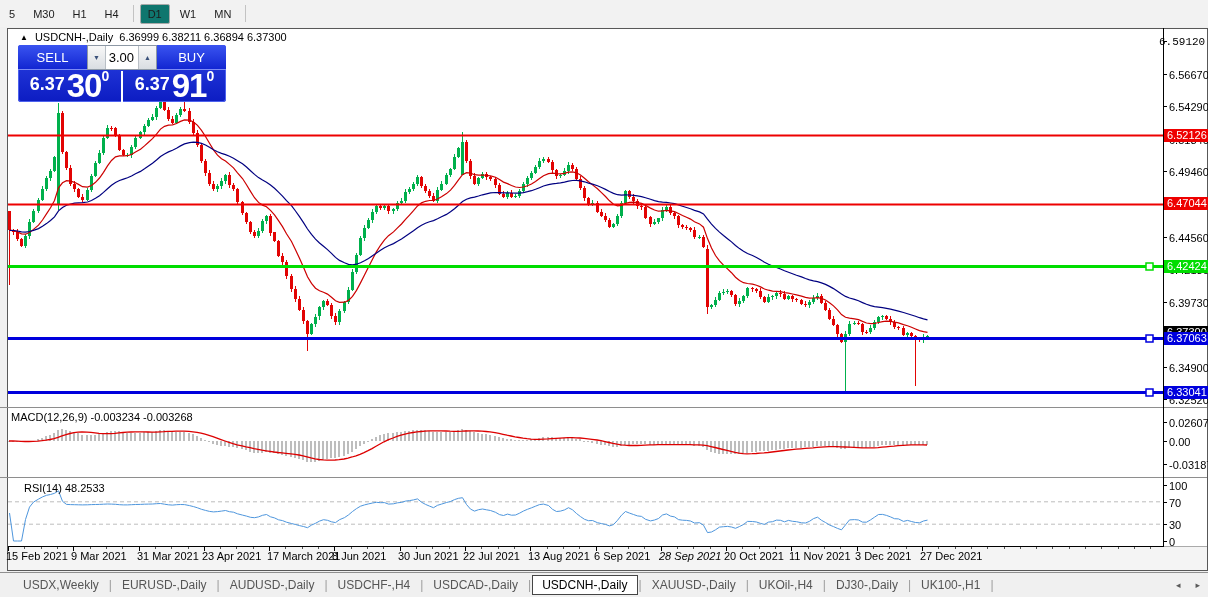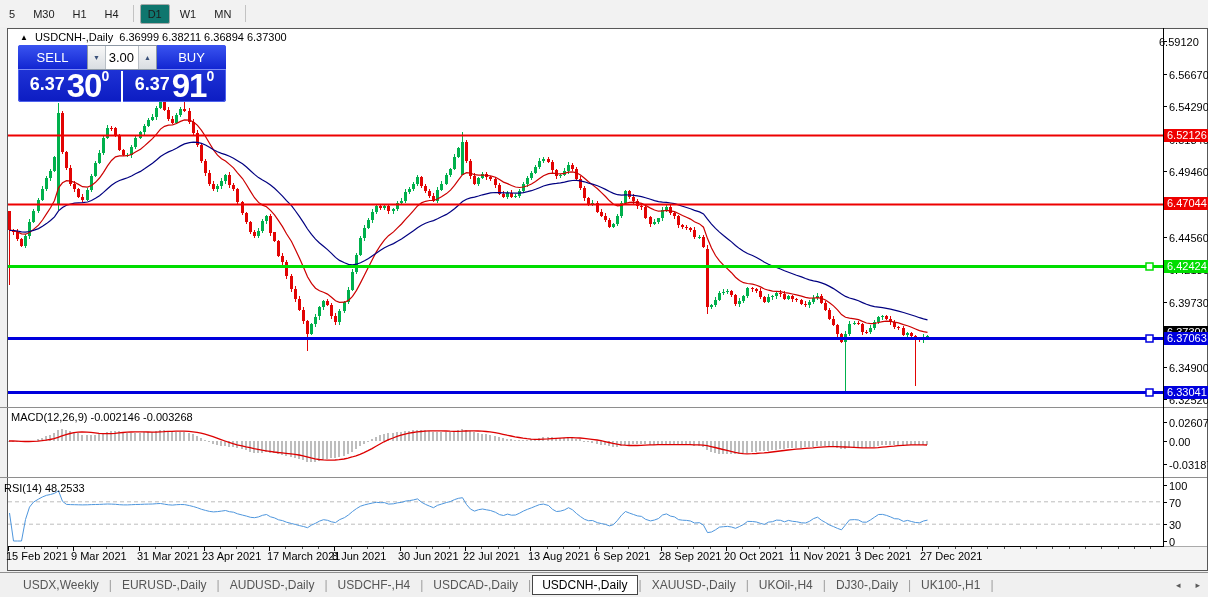--- a/index.html
+++ b/index.html
@@ -916,23 +916,23 @@
       </div>
       <div class="tp-div"></div>
       <div class="tp-half">
         <span class="px-small">6.37</span>
         <span class="px-big">91</span>
         <span class="px-sup">0</span>
       </div>
     </div>
   </div>
 
-  <div class="pane-label" style="left:11px;top:411px">MACD(12,26,9) -0.002146 -0.003268</div>
-  <div class="pane-label" style="left:4px;top:482px">RSI(14) 48.2533</div>
-<div class="axlabel" style="left: 1159px; top: 35.5px;">6.59120</div>
+  <div class="pane-label" style="left:11px;top:411px">MACD(12,26,9) -0.003234 -0.003268</div>
+  <div class="pane-label" style="left:24px;top:482px">RSI(14) 48.2533</div>
+<div class="axlabel" style="left: 1159px; top: 35.5px; font-family: Liberation Mono, monospace;">6.59120</div>
     <div class="axlabel" style="left: 1169px; top: 68.5px;">6.56670</div>
     <div class="axlabel" style="left: 1169px; top: 100.5px;">6.54290</div>
     <div class="axlabel" style="left: 1169px; top: 133.5px;">6.51840</div>
     <div class="axlabel" style="left: 1169px; top: 165.5px;">6.49460</div>
     <div class="axlabel" style="left: 1169px; top: 198.5px;">6.47010</div>
     <div class="axlabel" style="left: 1169px; top: 231.5px;">6.44560</div>
     <div class="axlabel" style="left: 1169px; top: 263.5px;">6.42180</div>
     <div class="axlabel" style="left: 1169px; top: 296.5px;">6.39730</div>
     <div class="axlabel" style="left: 1169px; top: 329.5px;">6.37280</div>
     <div class="axlabel" style="left: 1169px; top: 361.5px;">6.34900</div>
@@ -953,21 +953,21 @@
     <div class="dlabel" style="left: 6px;">15 Feb 2021</div>
     <div class="dlabel" style="left: 71px;">9 Mar 2021</div>
     <div class="dlabel" style="left: 137px;">31 Mar 2021</div>
     <div class="dlabel" style="left: 202px;">23 Apr 2021</div>
     <div class="dlabel" style="left: 267px;">17 March 2021</div>
     <div class="dlabel" style="left: 332px;">8 Jun 2021</div>
     <div class="dlabel" style="left: 398px;">30 Jun 2021</div>
     <div class="dlabel" style="left: 463px; text-align: right;">22 Jul 2021</div>
     <div class="dlabel" style="left: 528px;">13 Aug 2021</div>
     <div class="dlabel" style="left: 594px;">6 Sep 2021</div>
-    <div class="dlabel" style="left: 659px;">28 Sep 2021</div>
+    <div class="dlabel" style="left: 659px; font-style: italic;">28 Sep 2021</div>
     <div class="dlabel" style="left: 724px;">20 Oct 2021</div>
     <div class="dlabel" style="left: 789px;">11 Nov 2021</div>
     <div class="dlabel" style="left: 855px;">3 Dec 2021</div>
     <div class="dlabel" style="left: 920px;">27 Dec 2021</div>
   </div>
 
 <div class="tabbar" id="tabbar">
   <div class="tab">USDX,Weekly</div>
     <span class="tab-sep">|</span>
     <div class="tab">EURUSD-,Daily</div>

